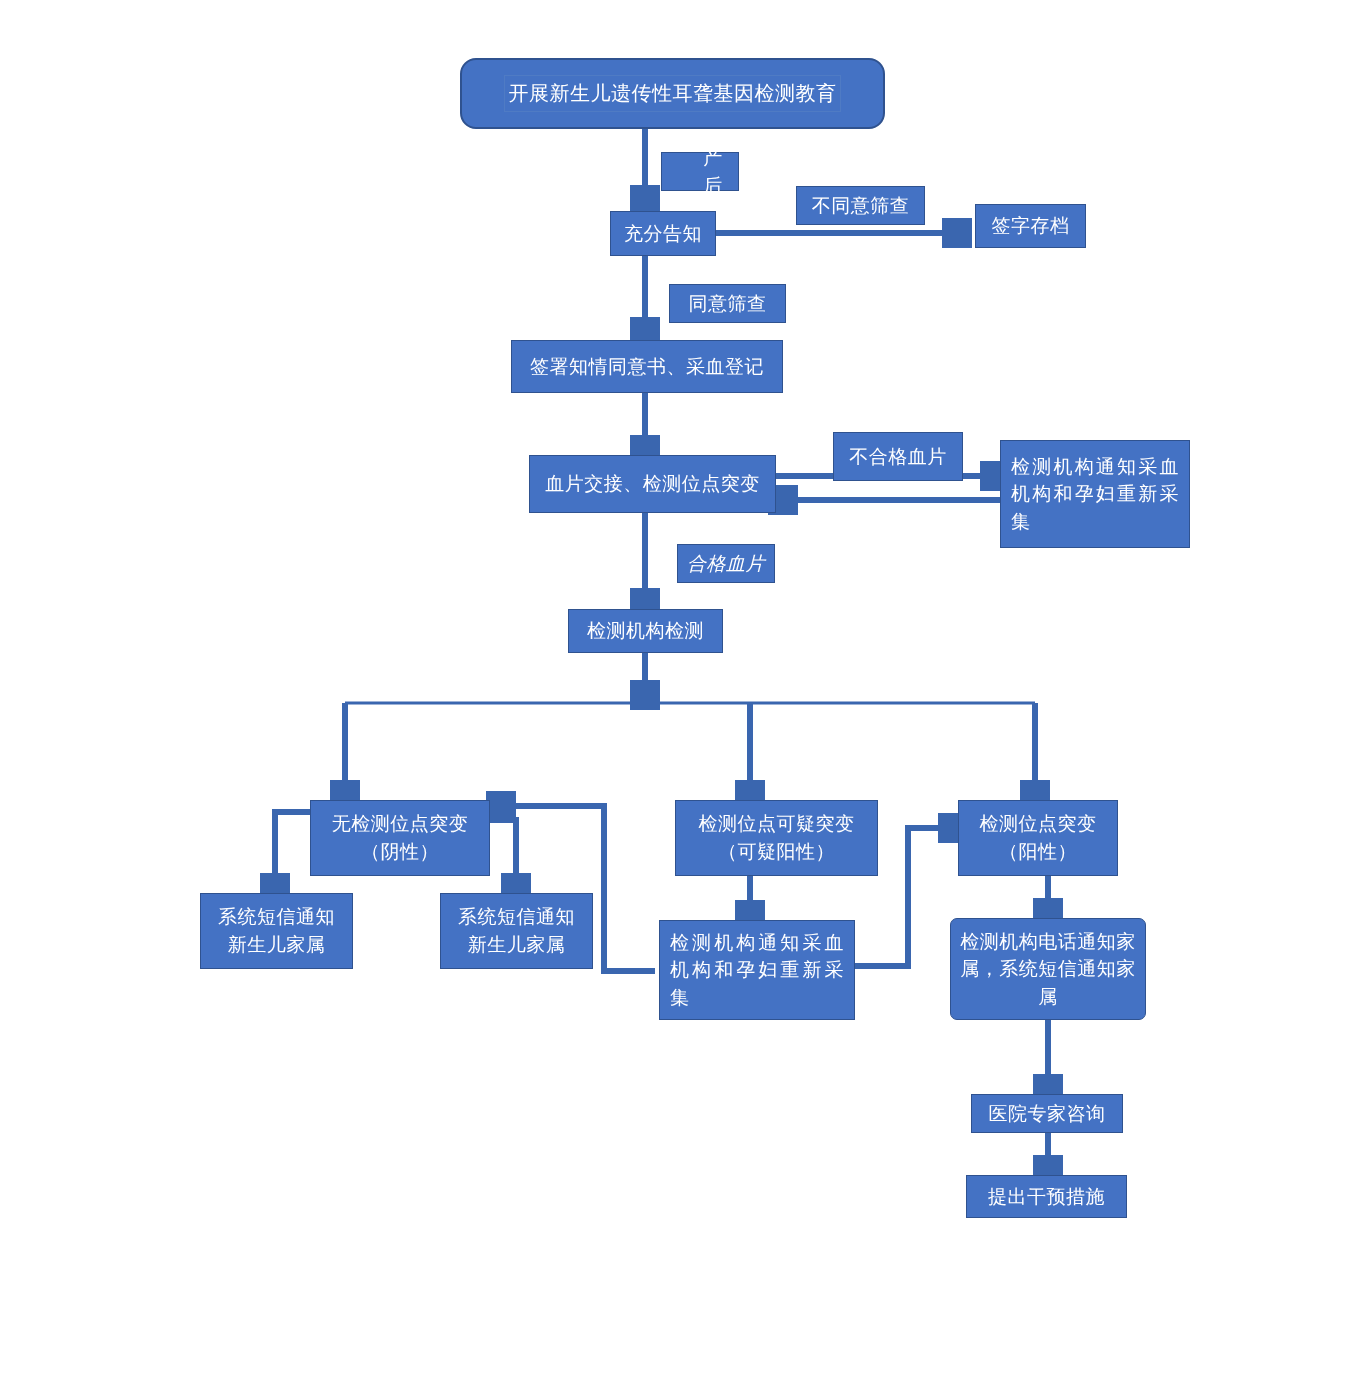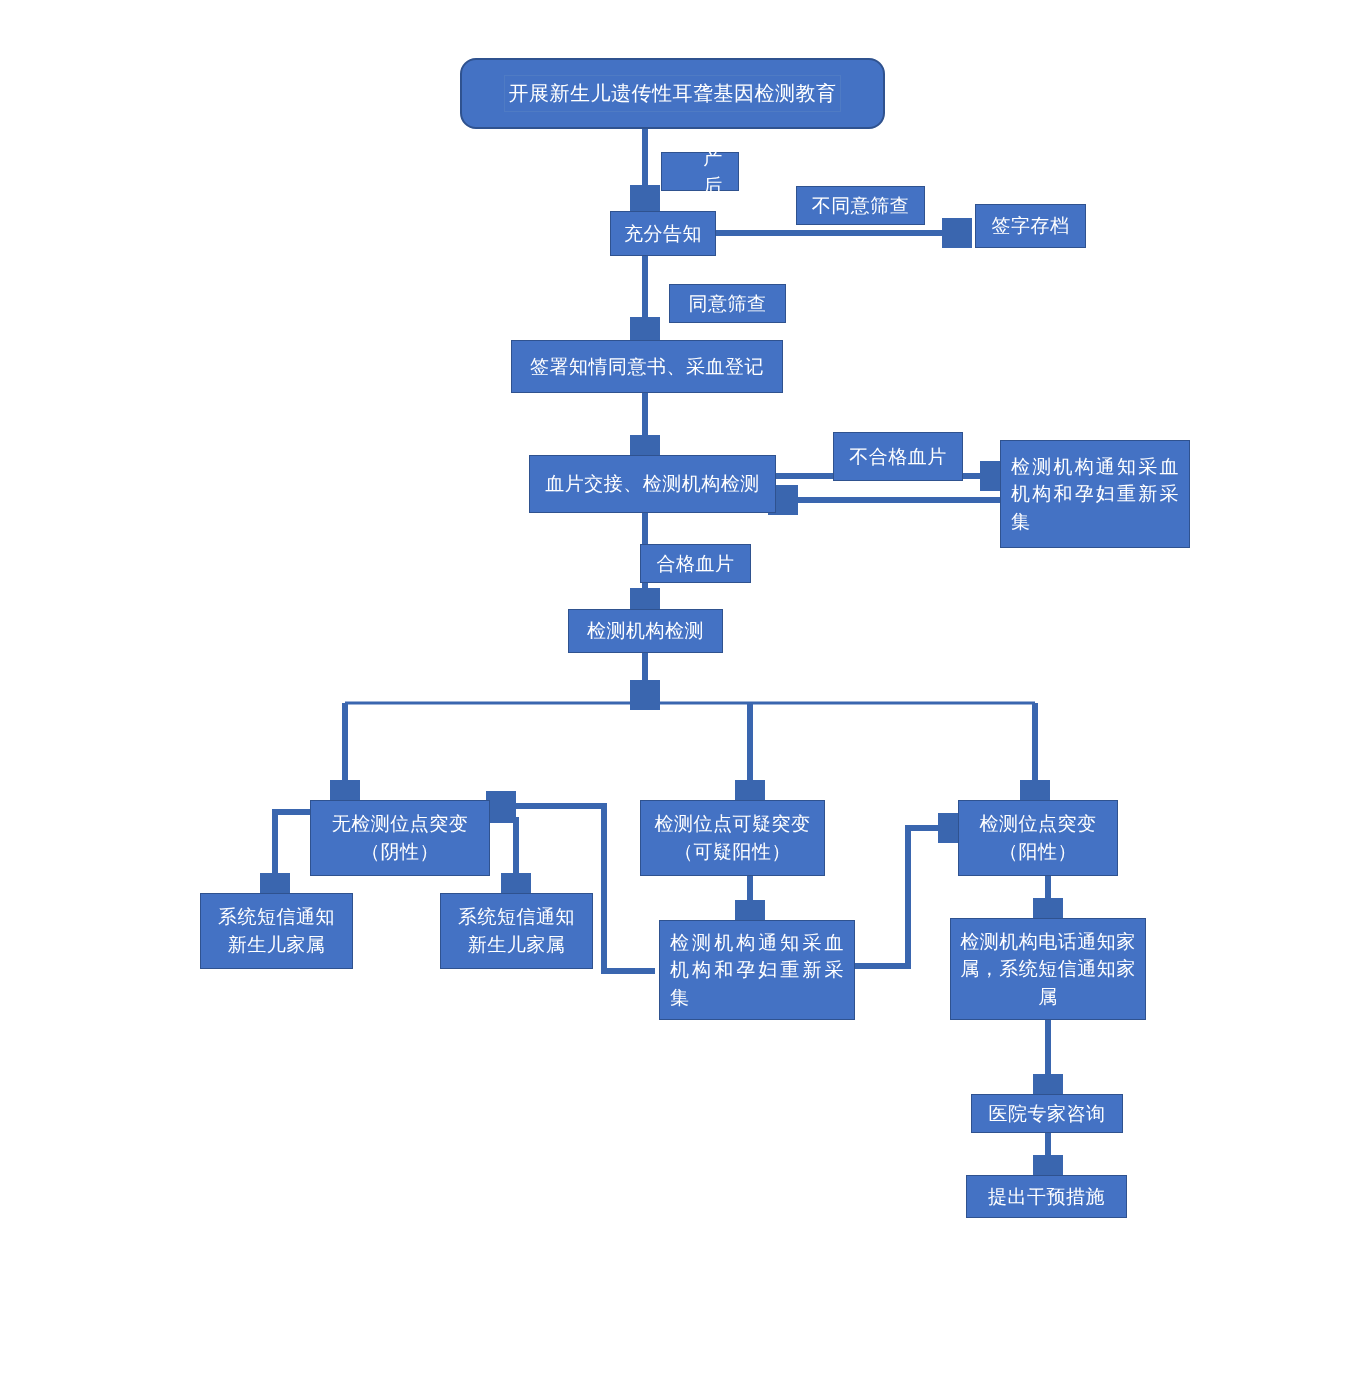--- a/index.html
+++ b/index.html
@@ -114,45 +114,45 @@
 
   <div class="node" style="left:669px;top:284px;width:117px;height:39px;">
     <span class="txt">同意筛查</span>
   </div>
 
   <div class="node" style="left:511px;top:340px;width:272px;height:53px;">
     <span class="txt">签署知情同意书、采血登记</span>
   </div>
 
   <div class="node" style="left:529px;top:455px;width:247px;height:58px;">
-    <span class="txt">血片交接、检测机构检测</span>
+    <span class="txt">血片交接、检测位点突变</span>
   </div>
 
   <div class="node" style="left:833px;top:432px;width:130px;height:49px;">
     <span class="txt">不合格血片</span>
   </div>
 
   <div class="node justify" style="left:1000px;top:440px;width:190px;height:108px;">
     <span class="txt">检测机构通知采血机构和孕妇重新采集</span>
   </div>
 
-  <div class="node" style="left:640px;top:544px;width:111px;height:39px;">
+  <div class="node" style="left:677px;top:544px;width:98px;height:39px;font-style:italic;">
     <span class="txt">合格血片</span>
   </div>
 
   <div class="node" style="left:568px;top:609px;width:155px;height:44px;">
     <span class="txt">检测机构检测</span>
   </div>
 
   <div class="node" style="left:310px;top:800px;width:180px;height:76px;">
     <span class="txt">无检测位点突变
 （阴性）</span>
   </div>
 
-  <div class="node" style="left:640px;top:800px;width:185px;height:76px;">
+  <div class="node" style="left:675px;top:800px;width:203px;height:76px;">
     <span class="txt">检测位点可疑突变
 （可疑阳性）</span>
   </div>
 
   <div class="node" style="left:958px;top:800px;width:160px;height:76px;">
     <span class="txt">检测位点突变
 （阳性）</span>
   </div>
 
   <div class="node" style="left:200px;top:893px;width:153px;height:76px;">
@@ -162,21 +162,21 @@
 
   <div class="node" style="left:440px;top:893px;width:153px;height:76px;">
     <span class="txt">系统短信通知
 新生儿家属</span>
   </div>
 
   <div class="node justify" style="left:659px;top:920px;width:196px;height:100px;">
     <span class="txt">检测机构通知采血机构和孕妇重新采集</span>
   </div>
 
-  <div class="node" style="left:950px;top:918px;width:196px;height:102px;">
+  <div class="node" style="left:950px;top:918px;width:196px;height:102px;border-radius:7px;">
     <span class="txt">检测机构电话通知家属，系统短信通知家属</span>
   </div>
 
   <div class="node" style="left:971px;top:1094px;width:152px;height:39px;">
     <span class="txt">医院专家咨询</span>
   </div>
 
   <div class="node" style="left:966px;top:1175px;width:161px;height:43px;">
     <span class="txt">提出干预措施</span>
   </div>

